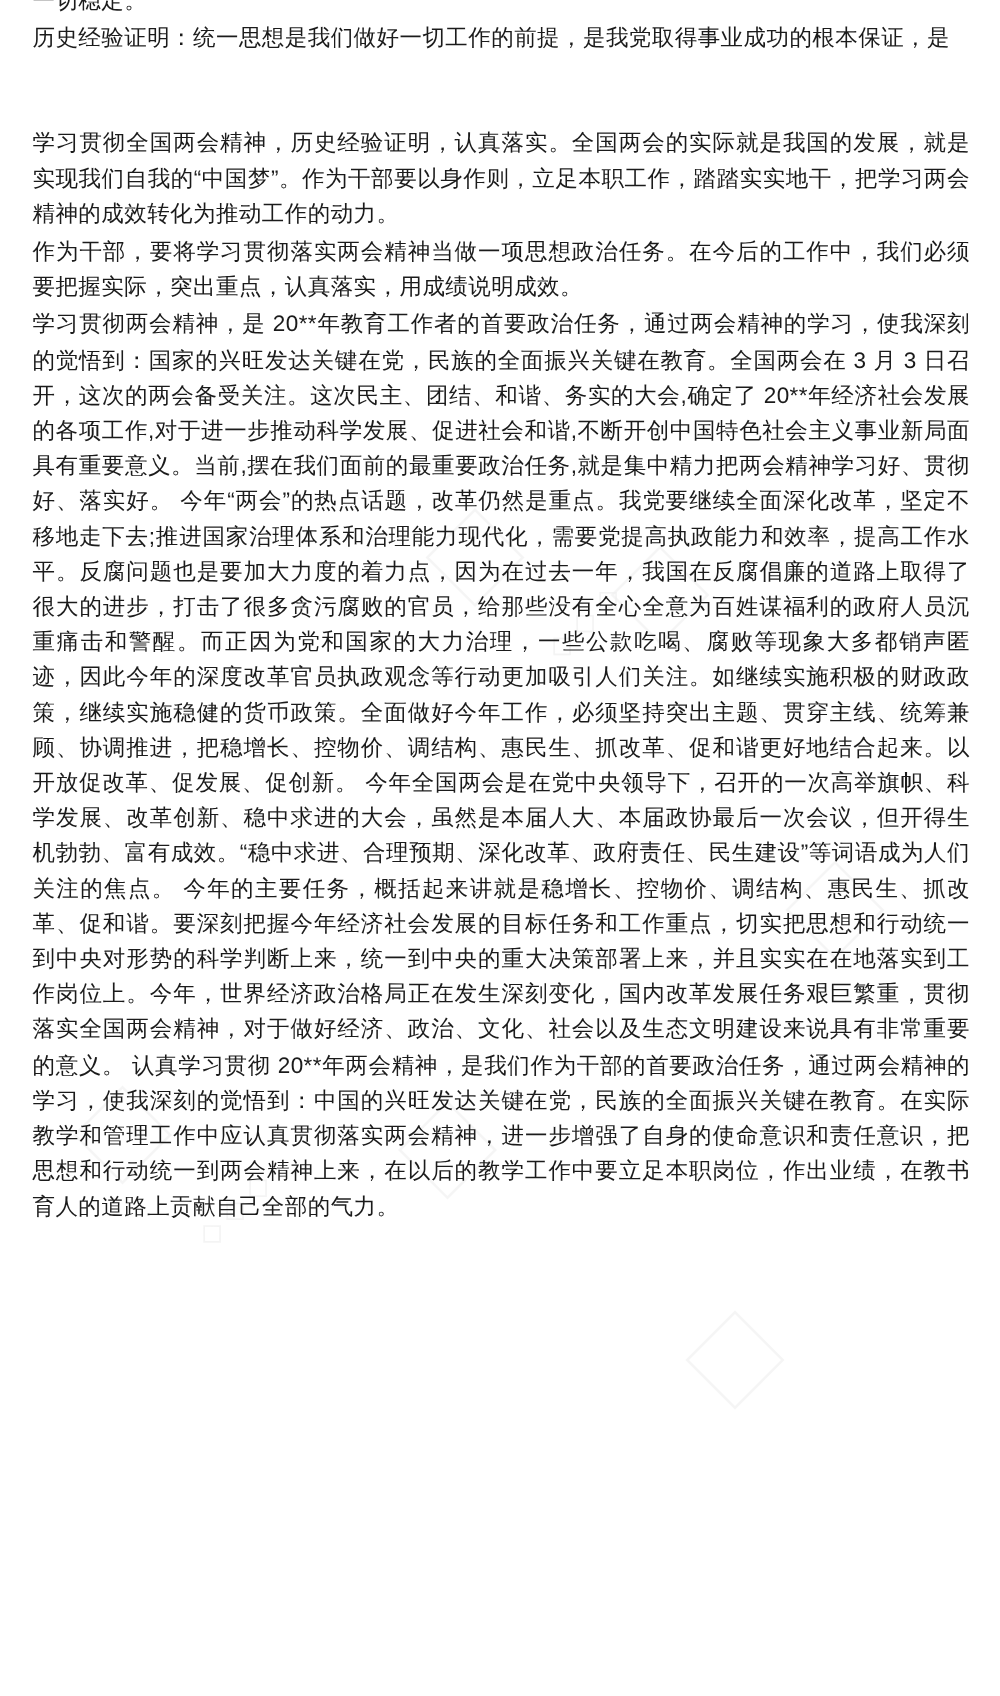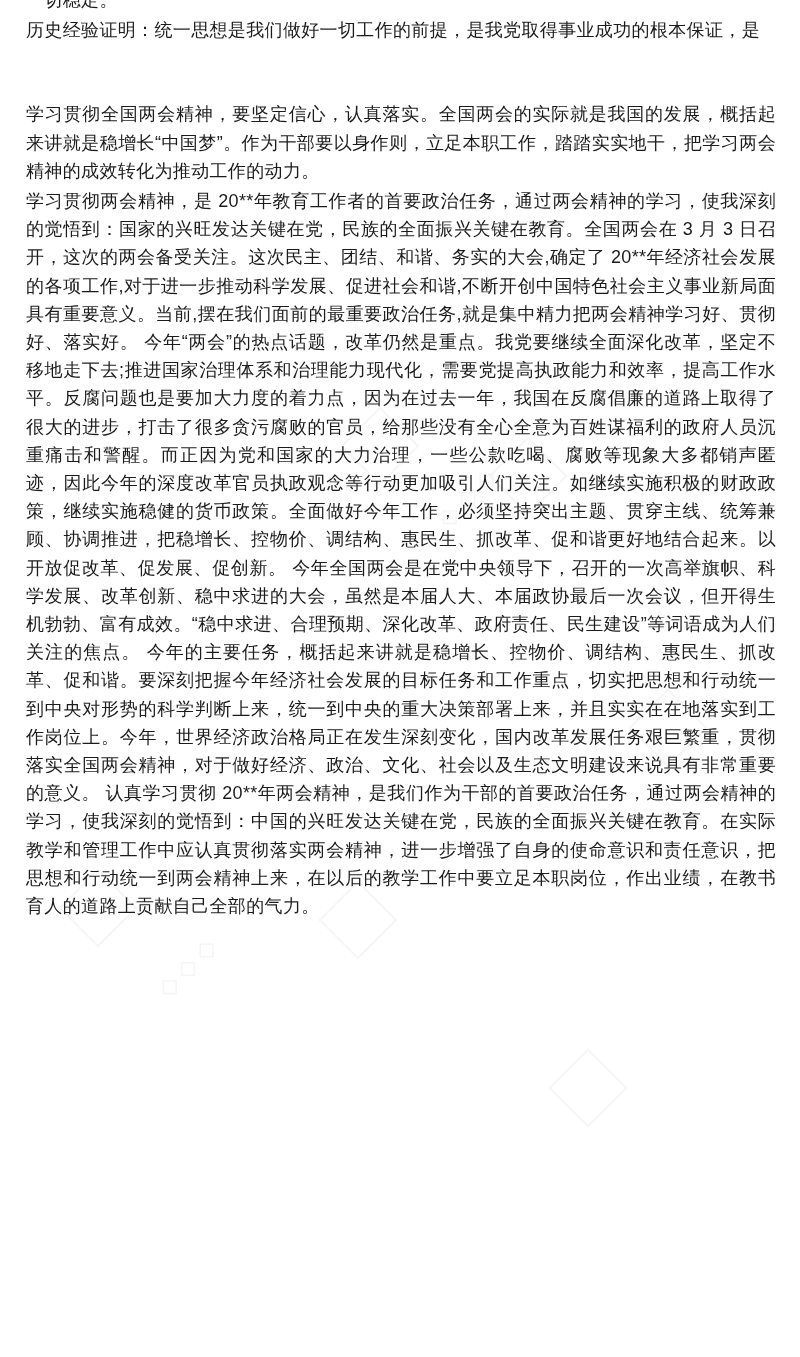--- a/index.html
+++ b/index.html
@@ -73,18 +73,19 @@
 </div>
 
 <div class="doc">
   <p>一切稳定。</p>
 
   <p>历史经验证明：统一思想是我们做好一切工作的前提，是我党取得事业成功的根本保证，是</p>
 
   <div class="para-gap"></div>
 
 
-  <p>学习贯彻全国两会精神，要坚定信心，认真落实。全国两会的实际就是我国的发展，概括起来讲就是稳增长“中国梦”。作为干部要以身作则，立足本职工作，踏踏实实地干，把学习两会精神的成效转化为推动工作的动力。</p>
+  <p>学习贯彻全国两会精神，历史经验证明，认真落实。全国两会的实际就是我国的发展，就是实现我们自我的“中国梦”。作为干部要以身作则，立足本职工作，踏踏实实地干，把学习两会精神的成效转化为推动工作的动力。</p>
 
 
+  <p>作为干部，要将学习贯彻落实两会精神当做一项思想政治任务。在今后的工作中，我们必须要把握实际，突出重点，认真落实，用成绩说明成效。</p>
 
   <p>学习贯彻两会精神，是 20**年教育工作者的首要政治任务，通过两会精神的学习，使我深刻的觉悟到：国家的兴旺发达关键在党，民族的全面振兴关键在教育。全国两会在 3 月 3 日召开，这次的两会备受关注。这次民主、团结、和谐、务实的大会,确定了 20**年经济社会发展的各项工作,对于进一步推动科学发展、促进社会和谐,不断开创中国特色社会主义事业新局面具有重要意义。当前,摆在我们面前的最重要政治任务,就是集中精力把两会精神学习好、贯彻好、落实好。 今年“两会”的热点话题，改革仍然是重点。我党要继续全面深化改革，坚定不移地走下去;推进国家治理体系和治理能力现代化，需要党提高执政能力和效率，提高工作水平。反腐问题也是要加大力度的着力点，因为在过去一年，我国在反腐倡廉的道路上取得了很大的进步，打击了很多贪污腐败的官员，给那些没有全心全意为百姓谋福利的政府人员沉重痛击和警醒。而正因为党和国家的大力治理，一些公款吃喝、腐败等现象大多都销声匿迹，因此今年的深度改革官员执政观念等行动更加吸引人们关注。如继续实施积极的财政政策，继续实施稳健的货币政策。全面做好今年工作，必须坚持突出主题、贯穿主线、统筹兼顾、协调推进，把稳增长、控物价、调结构、惠民生、抓改革、促和谐更好地结合起来。以开放促改革、促发展、促创新。 今年全国两会是在党中央领导下，召开的一次高举旗帜、科学发展、改革创新、稳中求进的大会，虽然是本届人大、本届政协最后一次会议，但开得生机勃勃、富有成效。“稳中求进、合理预期、深化改革、政府责任、民生建设”等词语成为人们关注的焦点。 今年的主要任务，概括起来讲就是稳增长、控物价、调结构、惠民生、抓改革、促和谐。要深刻把握今年经济社会发展的目标任务和工作重点，切实把思想和行动统一到中央对形势的科学判断上来，统一到中央的重大决策部署上来，并且实实在在地落实到工作岗位上。今年，世界经济政治格局正在发生深刻变化，国内改革发展任务艰巨繁重，贯彻落实全国两会精神，对于做好经济、政治、文化、社会以及生态文明建设来说具有非常重要的意义。 认真学习贯彻 20**年两会精神，是我们作为干部的首要政治任务，通过两会精神的学习，使我深刻的觉悟到：中国的兴旺发达关键在党，民族的全面振兴关键在教育。在实际教学和管理工作中应认真贯彻落实两会精神，进一步增强了自身的使命意识和责任意识，把思想和行动统一到两会精神上来，在以后的教学工作中要立足本职岗位，作出业绩，在教书育人的道路上贡献自己全部的气力。</p>
 </div>
 
 </body></html>

